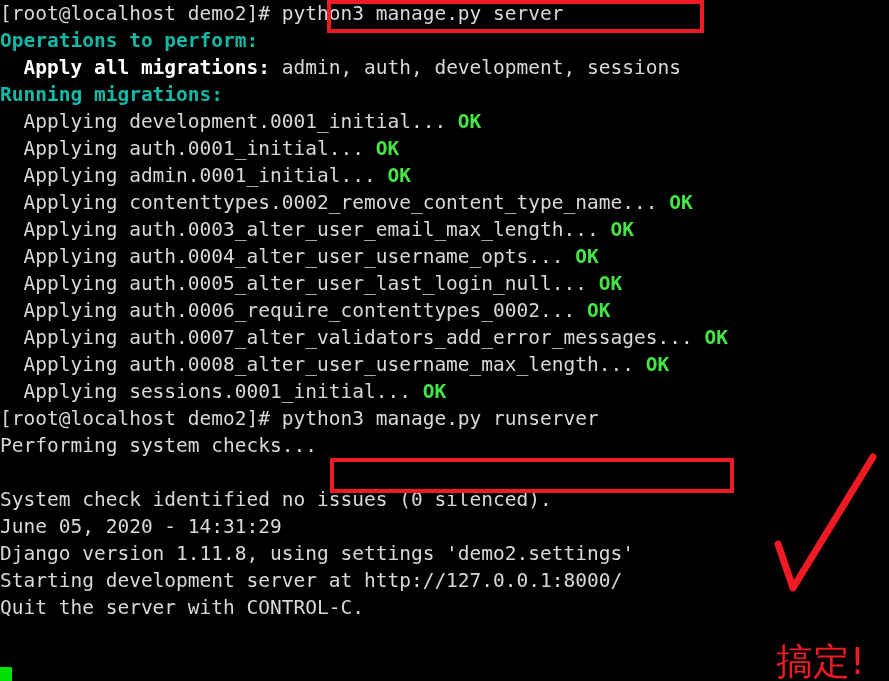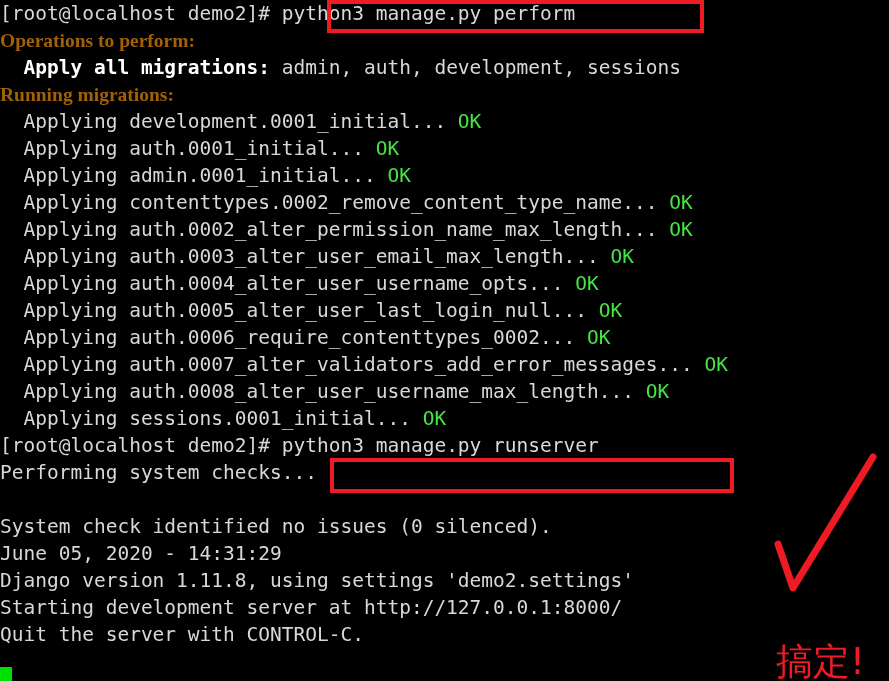--- a/index.html
+++ b/index.html
@@ -31,22 +31,22 @@
     height: 27px;
     line-height: 27px;
     white-space: pre;
     color: #d8d8d8;
     font-size: 19.5px;
     display: block;
   }
   .seg { white-space: pre; }
   .c-white   { color: #d8d8d8; text-align: center; }
   .c-bwhite  { color: #ffffff; font-weight: bold; }
-  .c-cyan    { color: #a16207; font-weight: bold; font-family: Liberation Serif, serif; }
-  .c-green   { color: #44e544; font-weight: normal; }
+  .c-cyan    { color: #14b8a6; font-weight: bold; }
+  .c-green   { color: #44e544; font-weight: bold; }
 
   
   .redbox {
     position: absolute;
     border: 4px solid #ee1b24;
     box-sizing: border-box;
     pointer-events: none;
   }
   #redbox-migrate {
     left: 327px;
@@ -93,29 +93,28 @@
     height: 14px;
     background: #00e000;
   }
 </style>
 </head>
 <body>
 
 <div id="terminal">
 
   <div class="lines" id="terminal-lines">
-      <div class="line"><span class="seg c-white">[root@localhost demo2]# </span><span class="seg c-white">python3 manage.py perform</span></div>
+      <div class="line"><span class="seg c-white">[root@localhost demo2]# </span><span class="seg c-white">python3 manage.py server</span></div>
       <div class="line"><span class="seg c-cyan">Operations to perform:</span></div>
       <div class="line"><span class="seg c-bwhite">  Apply all migrations:</span><span class="seg c-white"> admin, auth, development, sessions</span></div>
       <div class="line"><span class="seg c-cyan">Running migrations:</span></div>
       <div class="line"><span class="seg c-white">  Applying development.0001_initial...</span><span class="seg c-green"> OK</span></div>
       <div class="line"><span class="seg c-white">  Applying auth.0001_initial...</span><span class="seg c-green"> OK</span></div>
       <div class="line"><span class="seg c-white">  Applying admin.0001_initial...</span><span class="seg c-green"> OK</span></div>
       <div class="line"><span class="seg c-white">  Applying contenttypes.0002_remove_content_type_name...</span><span class="seg c-green"> OK</span></div>
-      <div class="line"><span class="seg c-white">  Applying auth.0002_alter_permission_name_max_length...</span><span class="seg c-green"> OK</span></div>
       <div class="line"><span class="seg c-white">  Applying auth.0003_alter_user_email_max_length...</span><span class="seg c-green"> OK</span></div>
       <div class="line"><span class="seg c-white">  Applying auth.0004_alter_user_username_opts...</span><span class="seg c-green"> OK</span></div>
       <div class="line"><span class="seg c-white">  Applying auth.0005_alter_user_last_login_null...</span><span class="seg c-green"> OK</span></div>
       <div class="line"><span class="seg c-white">  Applying auth.0006_require_contenttypes_0002...</span><span class="seg c-green"> OK</span></div>
       <div class="line"><span class="seg c-white">  Applying auth.0007_alter_validators_add_error_messages...</span><span class="seg c-green"> OK</span></div>
       <div class="line"><span class="seg c-white">  Applying auth.0008_alter_user_username_max_length...</span><span class="seg c-green"> OK</span></div>
       <div class="line"><span class="seg c-white">  Applying sessions.0001_initial...</span><span class="seg c-green"> OK</span></div>
       <div class="line"><span class="seg c-white">[root@localhost demo2]# </span><span class="seg c-white">python3 manage.py runserver</span></div>
       <div class="line"><span class="seg c-white">Performing system checks...</span></div>
       <div class="line"><span class="seg c-white"></span></div>

